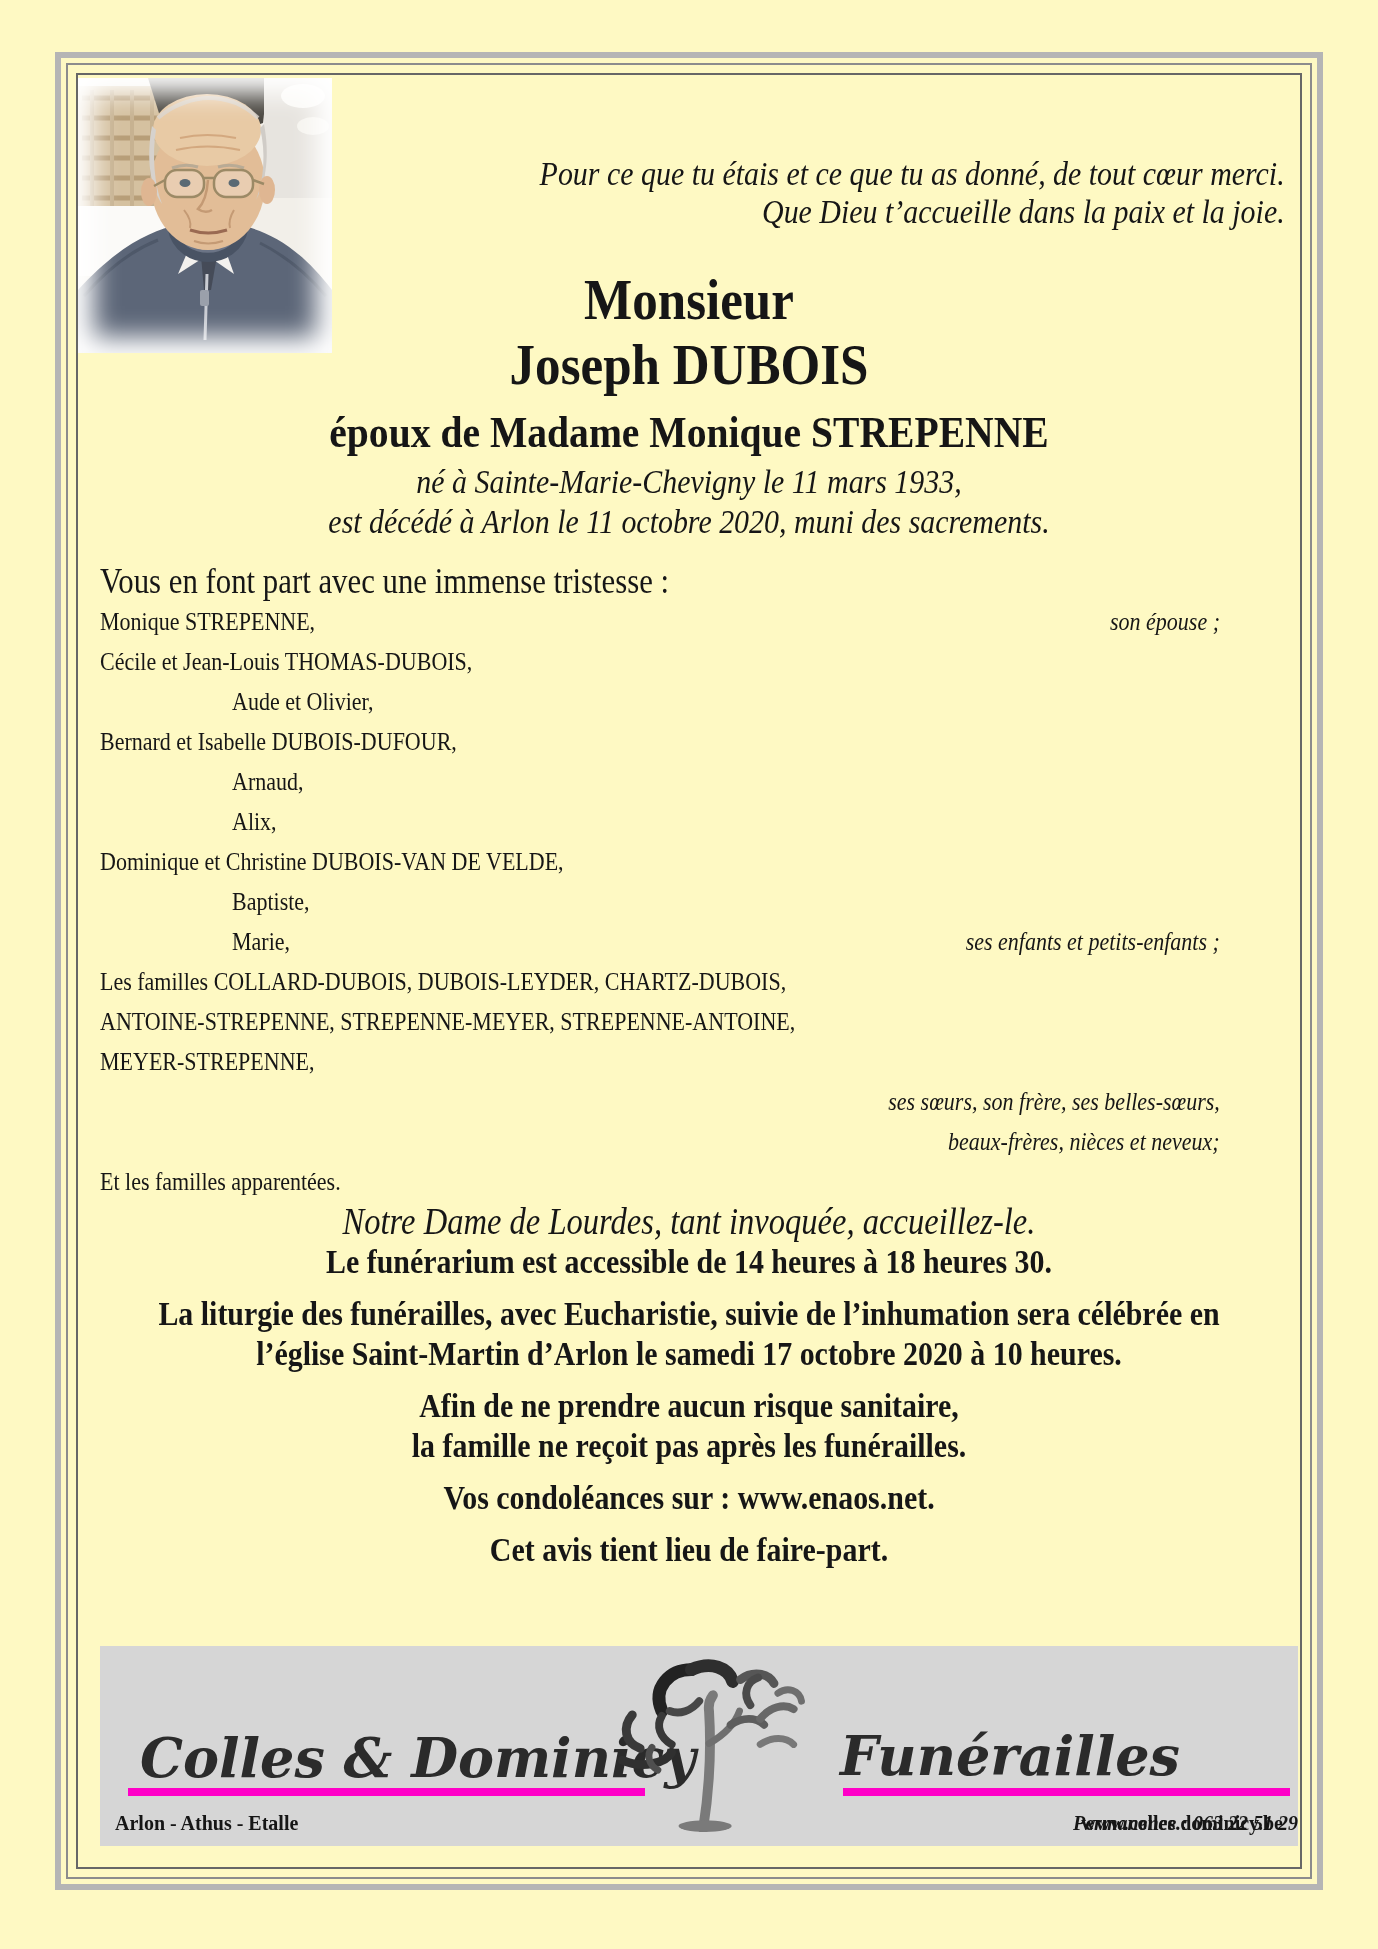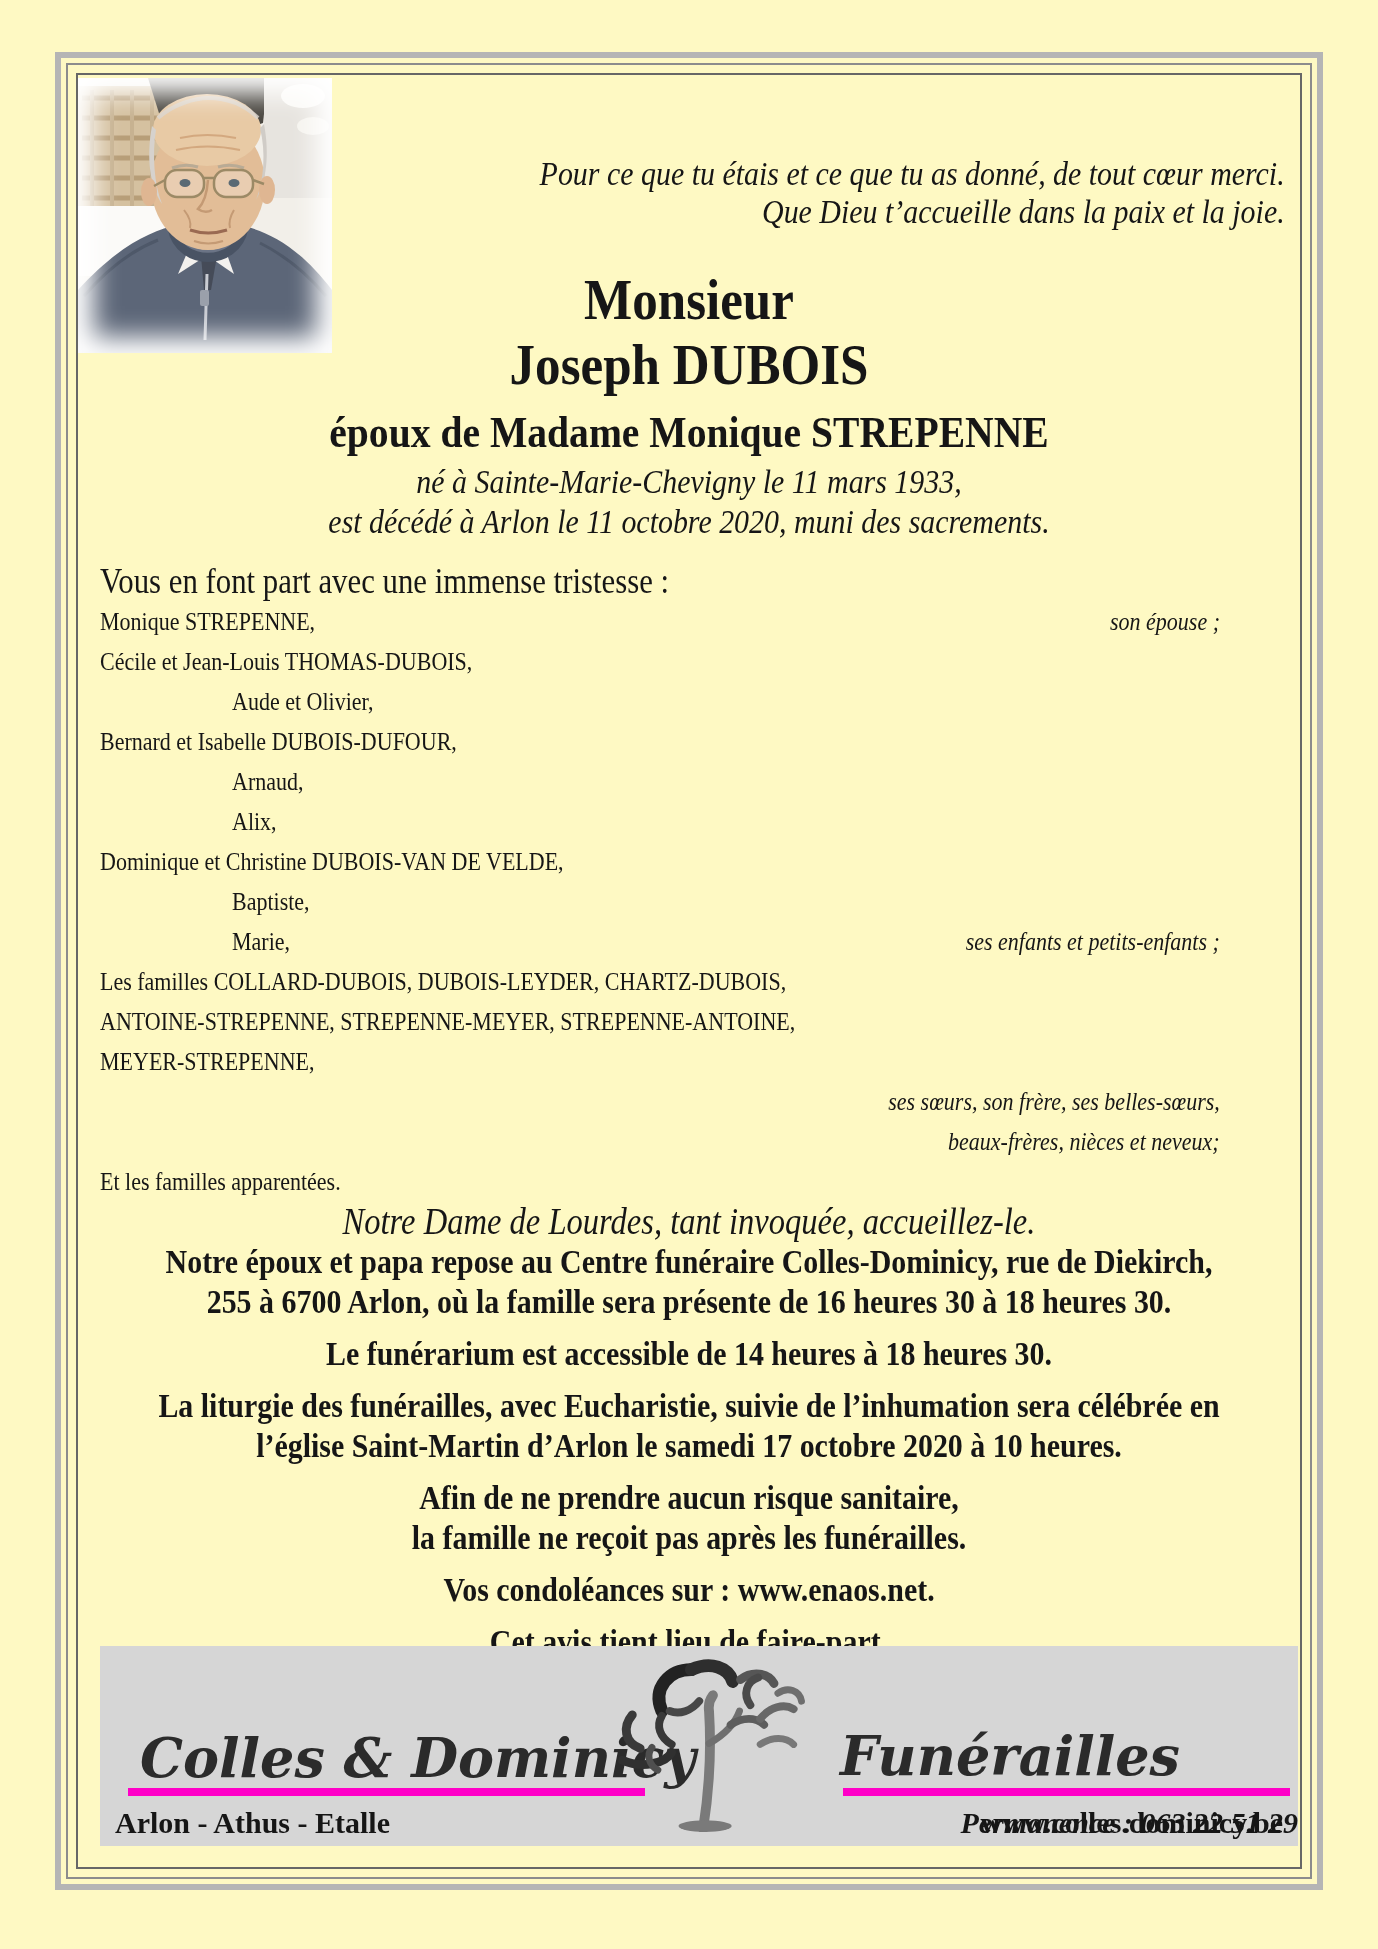--- a/index.html
+++ b/index.html
@@ -45,21 +45,21 @@
 
   .footer-banner{position:absolute;left:100px;top:1646px;width:1198px;height:200px;background:#d6d6d6;}
   .brand{position:absolute;font-family:"DejaVu Serif",serif;font-style:italic;font-weight:bold;
          font-size:54px;line-height:60px;text-align:center;color:#2b2b2b;white-space:nowrap;}
   .brand-left{left:40px;top:82px;width:480px;}
   .brand-right{left:690px;top:80px;width:440px;}
   .tree{position:absolute;left:512px;top:4px;width:198px;height:182px;}
   .mag{position:absolute;top:142px;height:8px;background:#ff00c8;}
   .mag.l{left:28px;width:517px;}
   .mag.r{left:743px;width:447px;}
-  .foot-row{position:absolute;left:0;top:158px;width:100%;height:38px;font-weight:bold;font-size:30px;line-height:38px;}
+  .foot-row{position:absolute;left:0;top:158px;width:100%;height:38px;font-weight:bold;font-size:20px;line-height:38px;}
   .foot-cities{position:absolute;left:15px;top:0;}
   .foot-perm{position:absolute;left:0;top:0;width:100%;text-align:right;font-style:italic;}
   .foot-web{position:absolute;right:15px;top:0;}
 </style>
 </head>
 <body>
 
 <div class="page">
 
   <div class="frame outer"></div>
@@ -173,24 +173,20 @@
       </div>
       <div class="fam-row">
         <span class="fam-left sxl">Et les familles apparentées.</span>
       </div>
     </div>
 
   <div class="center-line prayer sxc">Notre Dame de Lourdes, tant invoquée, accueillez-le.</div>
 
   <div class="announcements" id="announcements">
       <div class="para">
-        <div class="para-line sxc">Notre époux et papa repose au Centre funéraire Colles-Dominicy, rue de Diekirch,</div>
-        <div class="para-line sxc">255 à 6700 Arlon, où la famille sera présente de 16 heures 30 à 18 heures 30.</div>
-      </div>
-      <div class="para">
         <div class="para-line sxc">Le funérarium est accessible de 14 heures à 18 heures 30.</div>
       </div>
       <div class="para">
         <div class="para-line sxc">La liturgie des funérailles, avec Eucharistie, suivie de l’inhumation sera célébrée en</div>
         <div class="para-line sxc">l’église Saint-Martin d’Arlon le samedi 17 octobre 2020 à 10 heures.</div>
       </div>
       <div class="para">
         <div class="para-line sxc">Afin de ne prendre aucun risque sanitaire,</div>
         <div class="para-line sxc">la famille ne reçoit pas après les funérailles.</div>
       </div>

